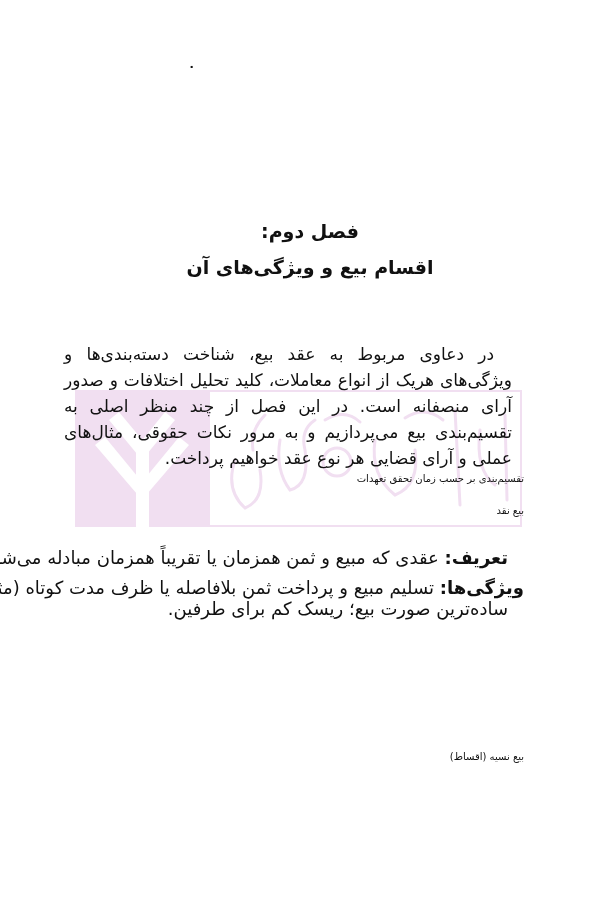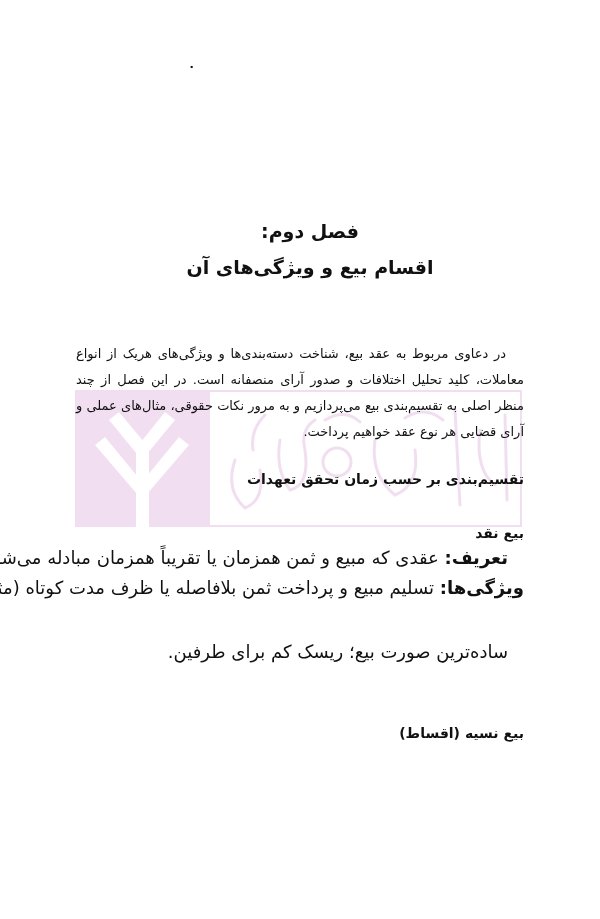--- a/index.html
+++ b/index.html
@@ -74,33 +74,33 @@
       border-left: none;
       background: transparent;
     }
     .wm-svg {
       position: absolute;
       left: 0; top: 0;
     }
 
     .text-block {
       position: absolute;
-      left: 76px;
+      left: 64px;
       width: 448px;
       direction: rtl;
       text-align: justify;
-      font-size: 13px;
+      font-size: 17px;
       line-height: 26px;
     }
     .heading {
       position: absolute;
       right: 76px;
       direction: rtl;
-      font-weight: bold;
-      font-size: 14px;
+      font-weight: normal;
+      font-size: 10px;
       line-height: 20px;
       white-space: nowrap;
     }
     .line {
       position: absolute;
       right: 76px;
       direction: rtl;
       font-size: 18px;
       line-height: 20px;
       white-space: nowrap;
@@ -143,29 +143,29 @@
         <path d="M405 40 Q400 80 420 95"></path>
         <path d="M430 25 L432 110"></path>
       </g>
     </svg>
   </div>
 
   <div class="text-block indent" style="top: 341px;">در دعاوی مربوط به عقد بیع، شناخت دسته‌بندی‌ها و ویژگی‌های هریک از انواع معاملات، کلید تحلیل اختلافات و صدور آرای منصفانه است. در این فصل از چند منظر اصلی به تقسیم‌بندی بیع می‌پردازیم و به مرور نکات حقوقی، مثال‌های عملی و آرای قضایی هر نوع عقد خواهیم پرداخت.</div>
 
   <div class="heading" style="top: 469px;">تقسیم‌بندی بر حسب زمان تحقق تعهدات</div>
 
-  <div class="heading" style="top: 523px;">بیع نقد</div>
+  <div class="heading" style="top: 501px;">بیع نقد</div>
 
   <div class="line" style="top: 548px; right: 92px;">
     <b>تعریف:</b><span> عقدی که مبیع و ثمن همزمان یا تقریباً همزمان مبادله می‌شود.</span>
   </div>
 
   <div class="line" style="top: 578px;">
     <b>ویژگی‌ها:</b><span> تسلیم مبیع و پرداخت ثمن بلافاصله یا ظرف مدت کوتاه (مثل چند روز).</span>
   </div>
 
-  <div class="line" style="top: 642px; right: 92px;">ساده‌ترین صورت بیع؛ ریسک کم برای طرفین.</div>
+  <div class="line" style="top: 599px; right: 92px;">ساده‌ترین صورت بیع؛ ریسک کم برای طرفین.</div>
 
 
-  <div class="heading" style="top: 723px; margin-left: 16px;">بیع نسیه (اقساط)</div>
+  <div class="heading" style="top: 747px; margin-left: 16px;">بیع نسیه (اقساط)</div>
 
 
 </div>
 
 </body></html>

